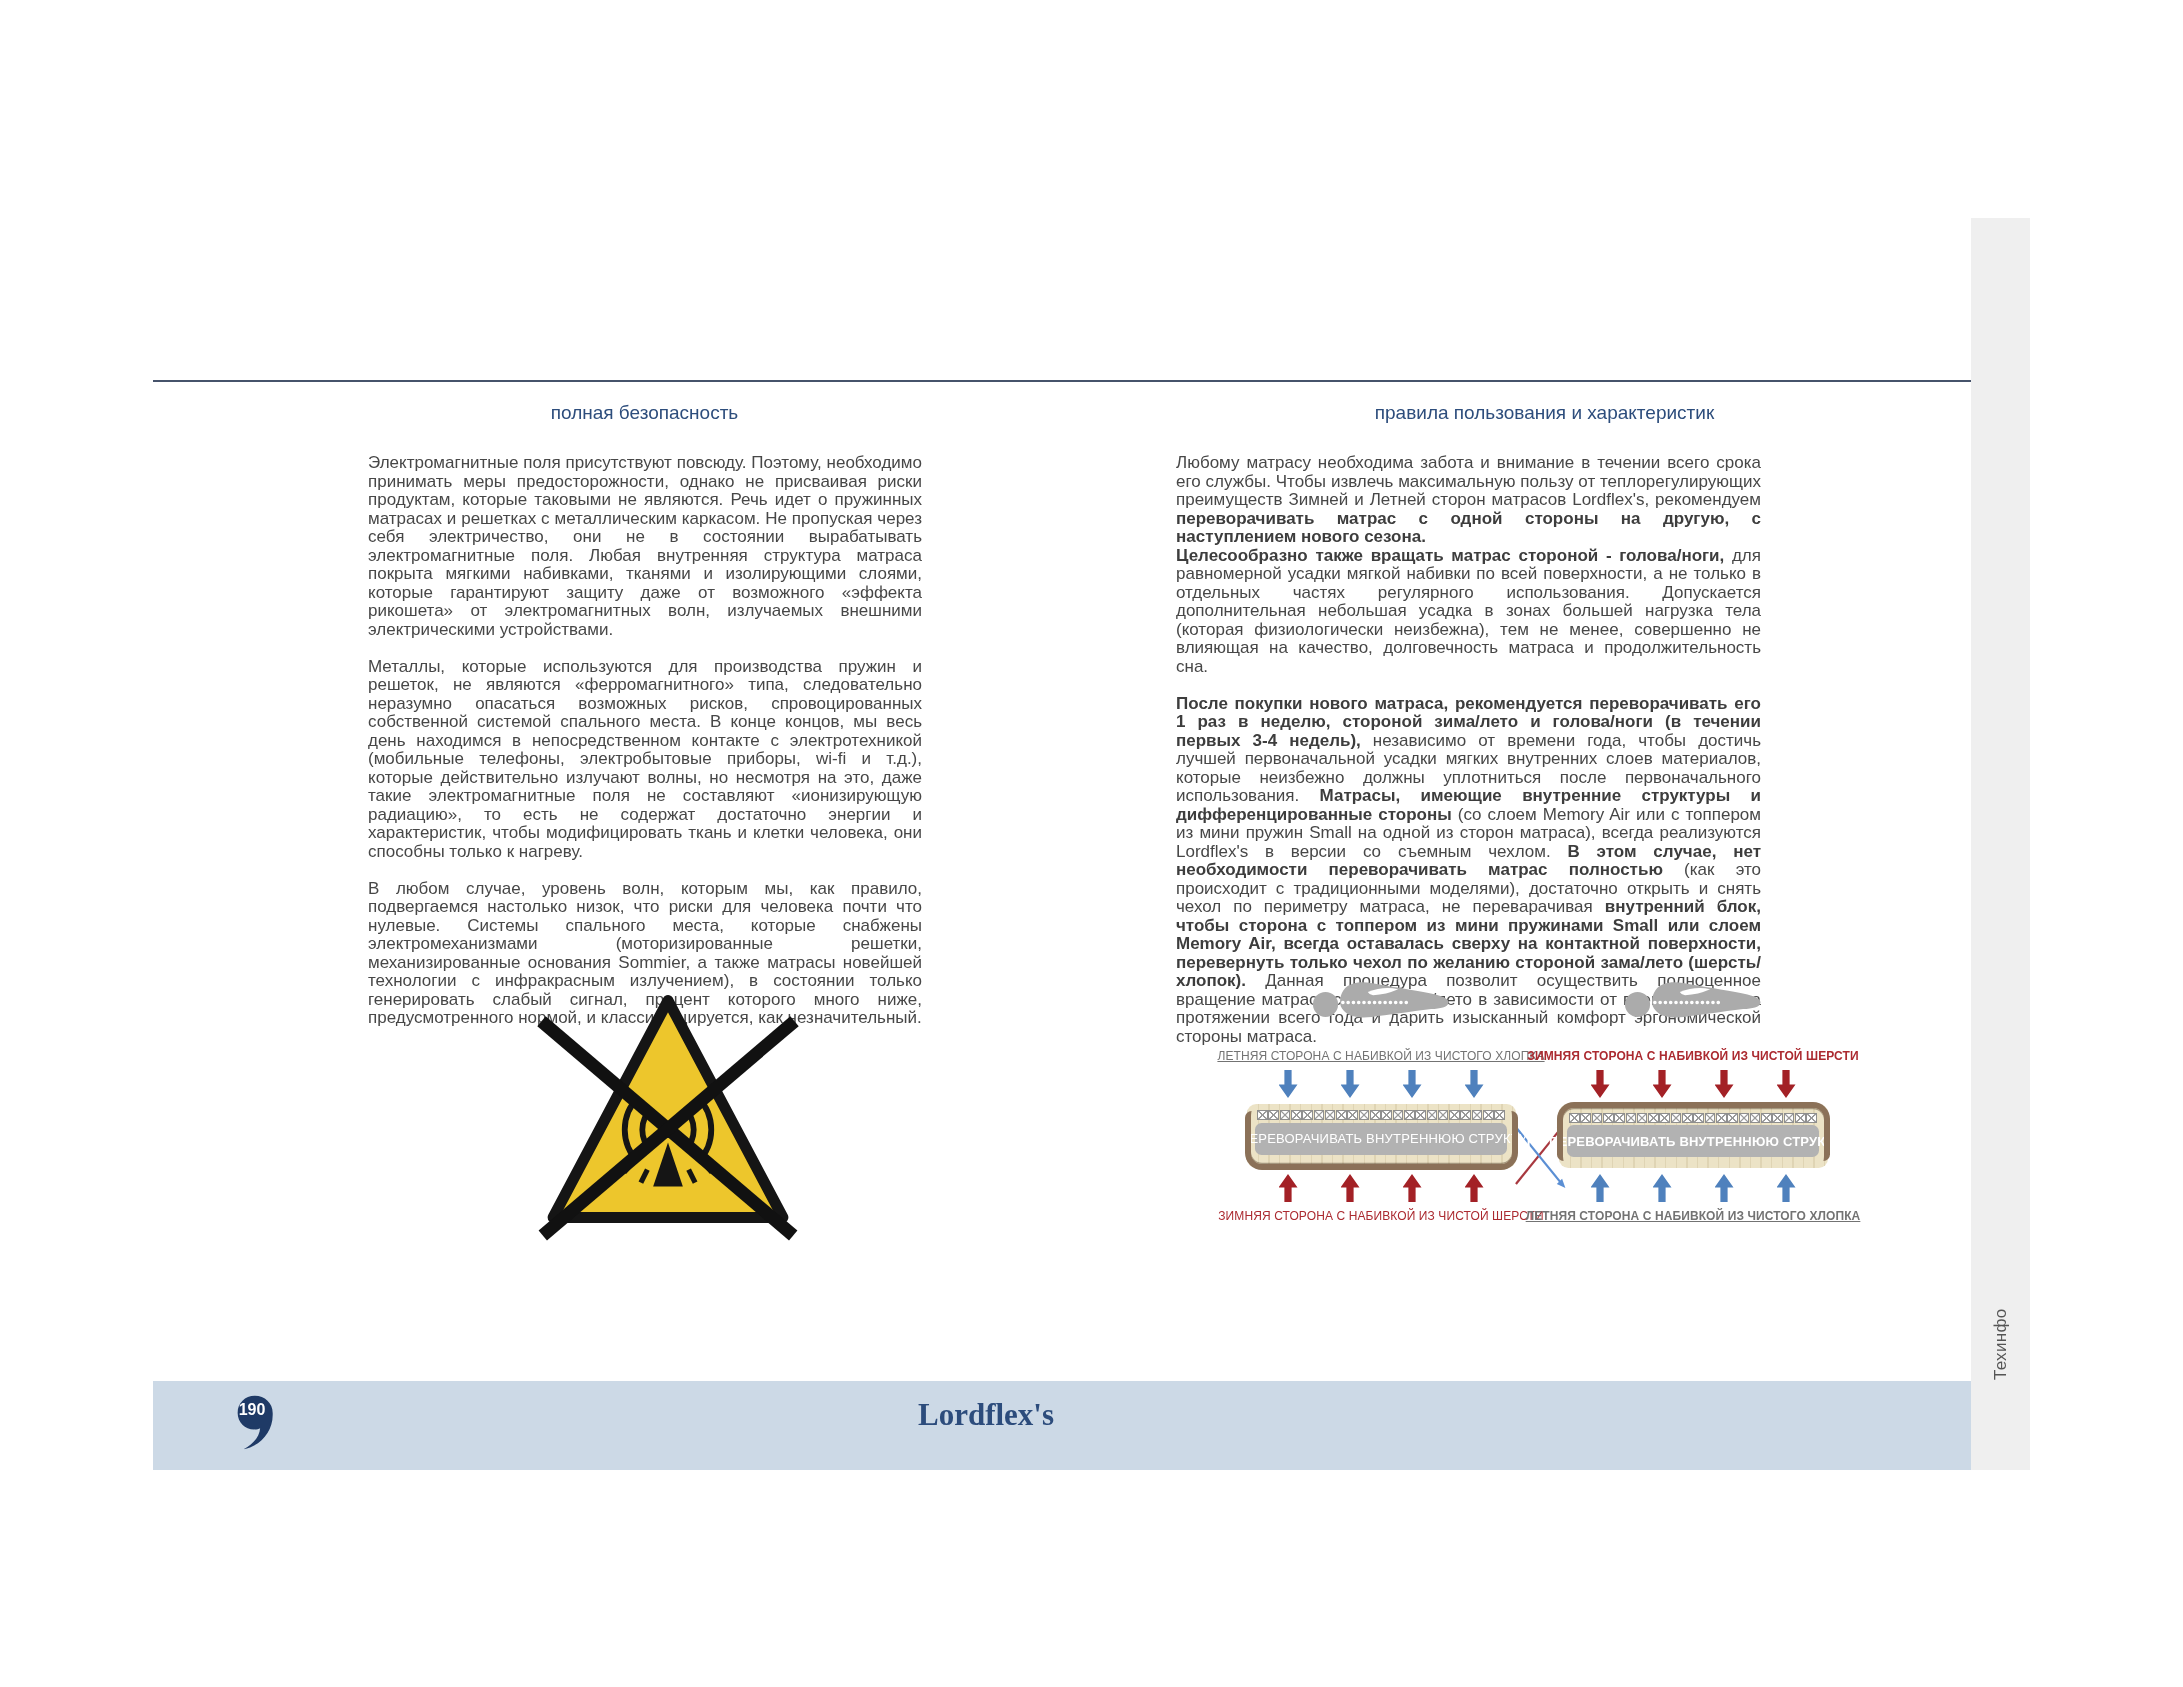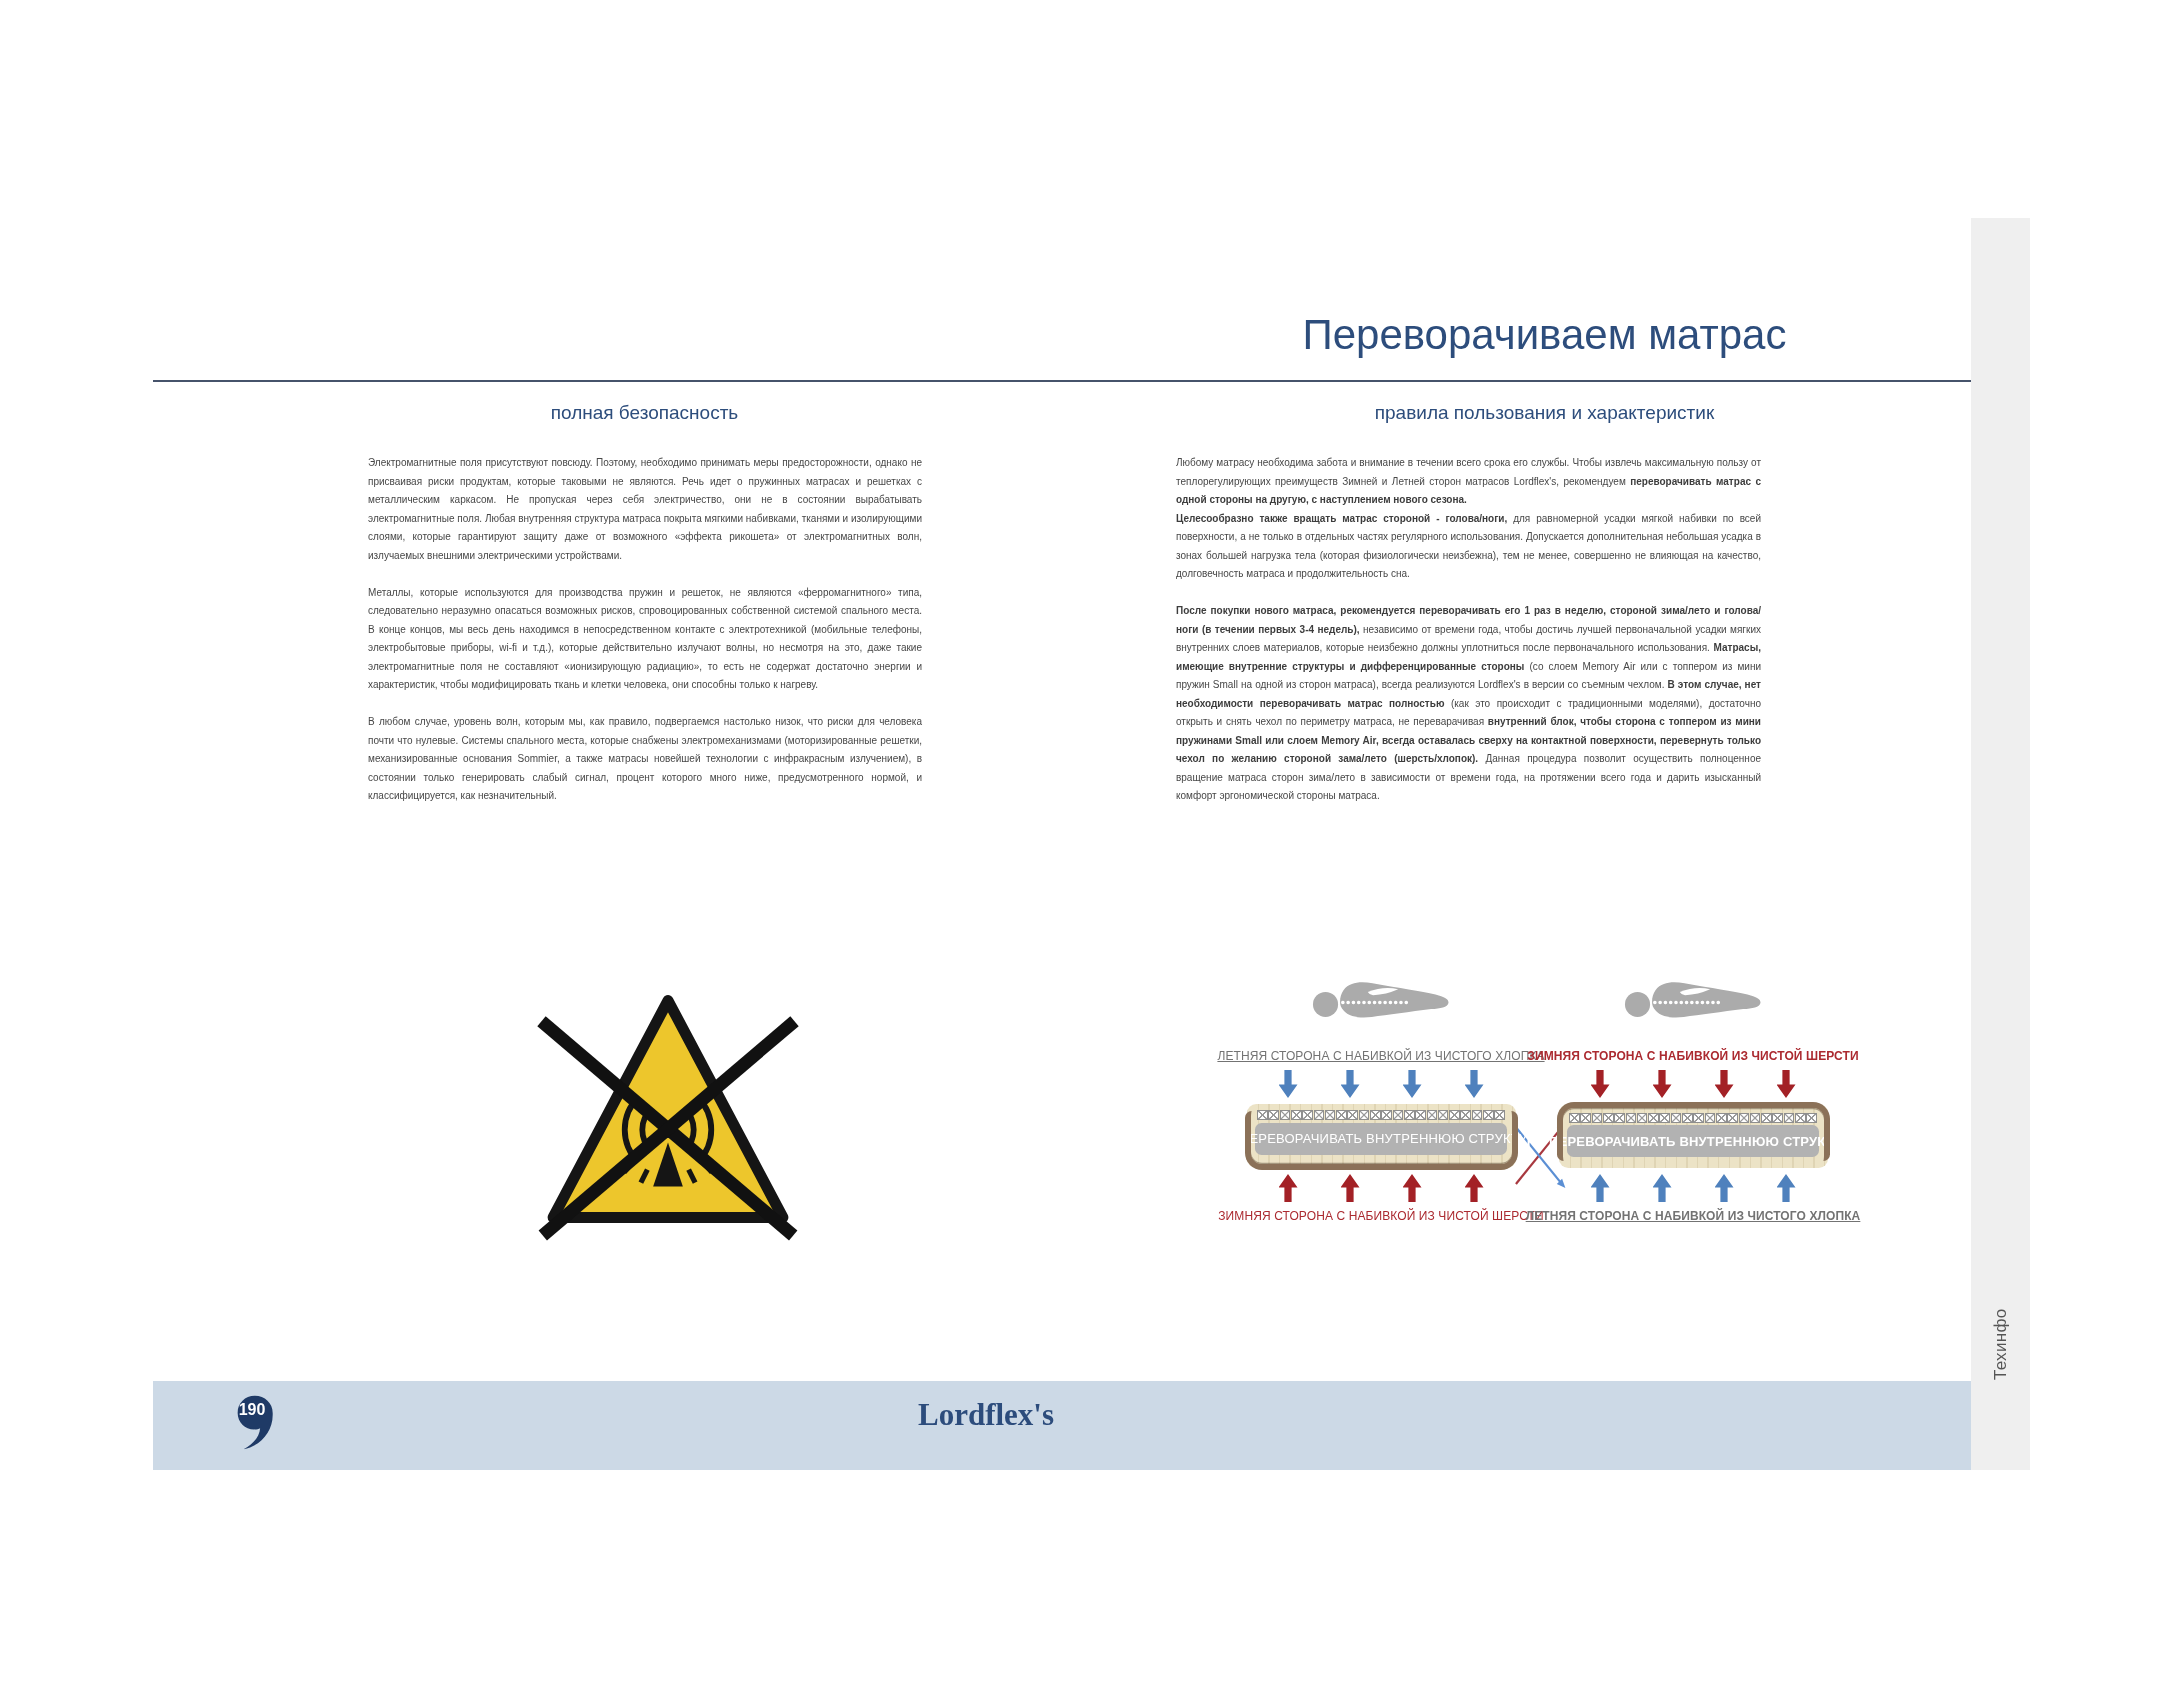--- a/index.html
+++ b/index.html
@@ -11,21 +11,21 @@
               font-size:42px;color:#2d4d7c;text-align:center;white-space:nowrap;}
   .page-title.left{left:218px;width:853px;}
   .page-title.right{left:1164px;width:761px;}
   .spread-rule{position:absolute;left:153px;top:380px;width:1818px;height:2px;background:#46536b;}
   .page-subtitle{position:absolute;top:396px;height:34px;line-height:34px;
                  font-size:19px;color:#2d4d7c;text-align:center;white-space:nowrap;}
   .page-subtitle.left{left:218px;width:853px;}
   .page-subtitle.right{left:1164px;width:761px;}
 
   
-  .body-col{position:absolute;font-size:10px;line-height:18.5px;color:#474747;
+  .body-col{position:absolute;font-size:17px;line-height:18.5px;color:#474747;
             text-align:justify;}
   .body-col.left{left:368px;top:454px;width:554px;}
   .body-col.right{left:1176px;top:454px;width:585px;}
   .body-col p{margin:0 0 18.5px 0;}
   .body-col.right p{margin:0;}
   .body-col.right p.gap-before{margin-top:18.5px;}
   .b{font-weight:bold;color:#3d3d3d;}
 
   
   .warn-wrap{position:absolute;left:526px;top:967px;width:284px;height:284px;}
@@ -82,21 +82,20 @@
   .side-tab-label{position:absolute;left:0;bottom:53px;width:59px;height:146px;
       display:flex;align-items:center;justify-content:center;
       writing-mode:vertical-rl;transform:rotate(180deg);
       font-size:17px;color:#555555;letter-spacing:0.3px;}
 </style>
 </head>
 <body>
 
 <div class="sheet">
 
-  <div class="page-title right">Переворачиваем матрас</div>
   <div class="spread-rule"></div>
   <div class="page-subtitle left">полная безопасность</div>
   <div class="page-subtitle right">правила пользования и характеристик</div>
 
   <div class="body-col left">
     <p>Электромагнитные поля присутствуют повсюду. Поэтому, необходимо принимать меры предосторожности, однако не присваивая риски продуктам, которые таковыми не являются. Речь идет о пружинных матрасах и решетках с металлическим каркасом. Не пропуская через себя электричество, они не в состоянии вырабатывать электромагнитные поля. Любая внутренняя структура матраса покрыта мягкими набивками, тканями и изолирующими слоями, которые гарантируют защиту даже от возможного «эффекта рикошета» от электромагнитных волн, излучаемых внешними электрическими устройствами.</p>
     <p>Металлы, которые используются для производства пружин и решеток, не являются «ферромагнитного» типа, следовательно неразумно опасаться возможных рисков, спровоцированных собственной системой спального места. В конце концов, мы весь день находимся в непосредственном контакте с электротехникой (мобильные телефоны, электробытовые приборы, wi-fi и т.д.), которые действительно излучают волны, но несмотря на это, даже такие электромагнитные поля не составляют «ионизирующую радиацию», то есть не содержат достаточно энергии и характеристик, чтобы модифицировать ткань и клетки человека, они способны только к нагреву.</p>
     <p>В любом случае, уровень волн, которым мы, как правило, подвергаемся настолько низок, что риски для человека почти что нулевые. Системы спального места, которые снабжены электромеханизмами (моторизированные решетки, механизированные основания Sommier, а также матрасы новейшей технологии с инфракрасным излучением), в состоянии только генерировать слабый сигнал, процент которого много ниже, предусмотренного нормой, и классифицируется, как незначительный.</p>
   </div>
 

